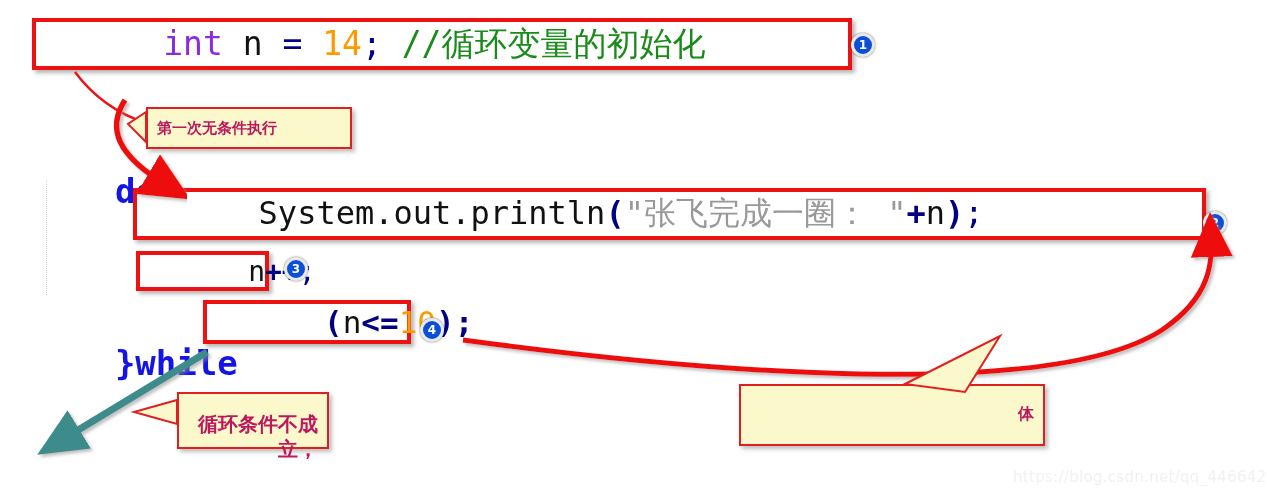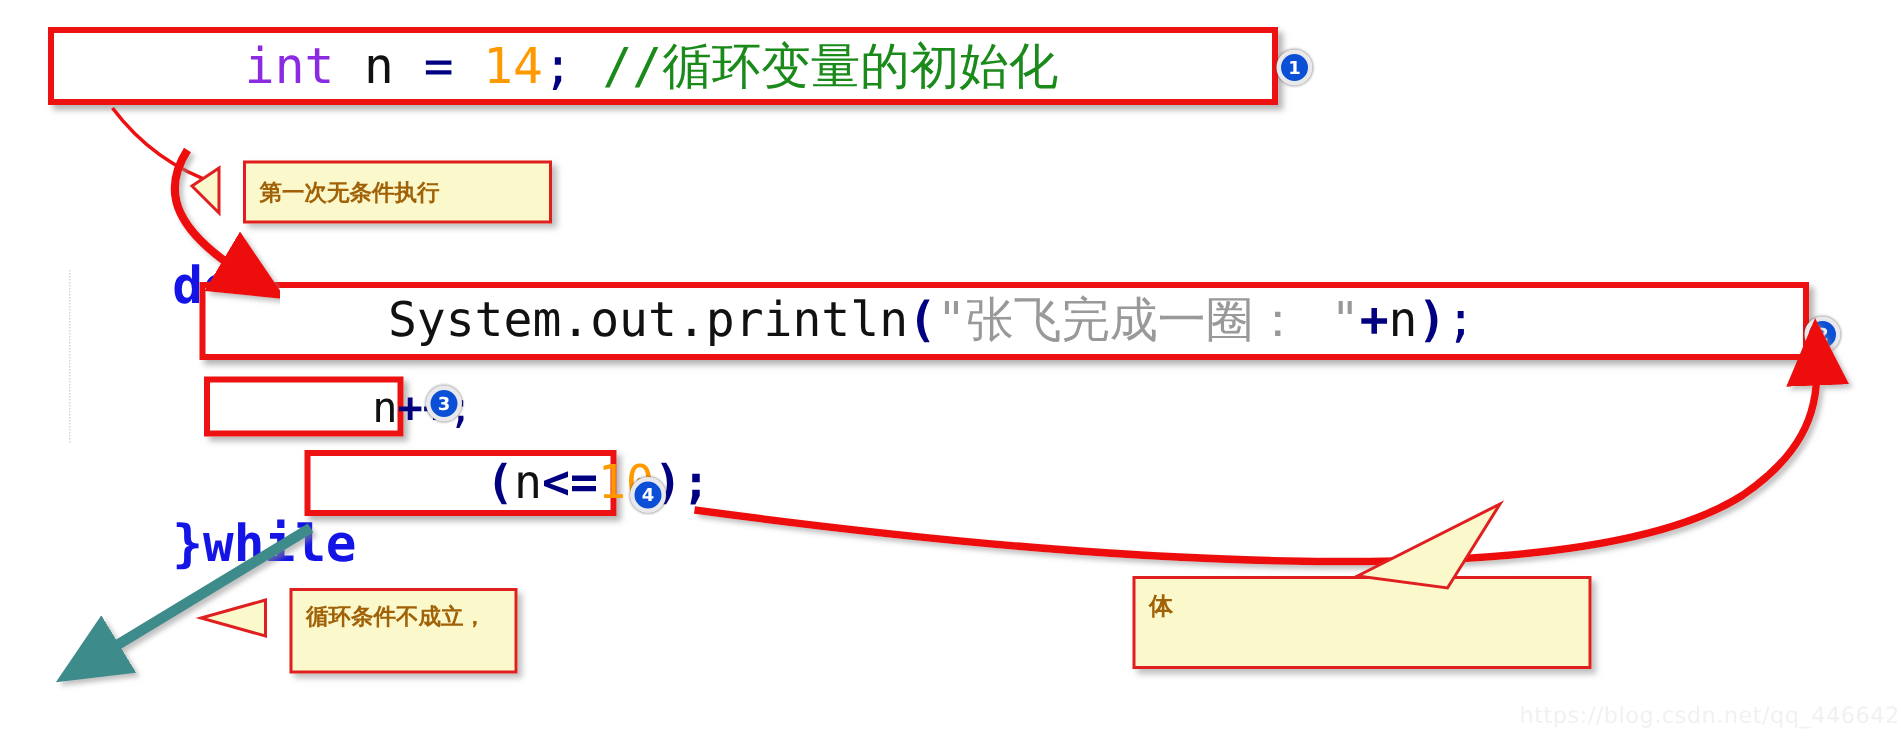--- a/index.html
+++ b/index.html
@@ -3,21 +3,21 @@
 <meta charset="utf-8">
 <style>
   html,body{margin:0;padding:0;}
   body{
     width:1267px;height:500px;
     background:#ffffff;
     font-family:"Liberation Sans", sans-serif;
     overflow:hidden;
     position:relative;
   }
-  #stage{position:absolute;left:0;top:0;width:1267px;height:500px;}
+  #stage{position:absolute;left:0;top:0;width:1267px;height:500px;text-align:right;}
 
   
   .codebox{
     position:absolute;
     border:4px solid #ee1111;
     background:#ffffff;
     box-shadow:3px 3px 4px rgba(120,120,120,.55);
     box-sizing:border-box;
     white-space:nowrap;
     font-family:"DejaVu Sans Mono","Liberation Mono",monospace;
@@ -60,24 +60,23 @@
 
   
   .note{
     position:absolute;
     background:#fbf8cc;
     border:2px solid #e02020;
     box-shadow:3px 3px 4px rgba(140,140,140,.55);
     box-sizing:border-box;
     font-family:"DejaVu Sans","Liberation Sans",sans-serif;
     font-weight:bold;
-    color:#a16207;
-    padding:8px 9px;
+    color:#be185d;
+    padding:18px 9px;
     line-height:1.25;
-    margin-left:16px;
   }
 
   
   .indent-guide{
     position:absolute;
     border-left:1px dotted #d4d4d4;
   }
 
   
   .watermark{
@@ -137,21 +136,21 @@
   </div>
   <div class="codebox" style="left:203px;top:300px;width:208px;height:44px;padding:0 5px;">
     <span class="code" style="font-size:31px;">
       <span class="t-punc" style="font-weight:bold;">(</span><span class="t-plain">n</span><span class="t-op" style="font-weight:bold;">&lt;=</span><span class="t-num">10</span><span class="t-punc" style="font-weight:bold;">)</span><span class="t-punc" style="font-weight:bold;">;</span>
     </span>
   </div>
   <div class="badge" style="left:420px;top:318px;">
     <span>4</span>
   </div>
 
-  <div class="note" style="left:177px;top:392px;width:152px;height:57px;font-size:15px;">
+  <div class="note" style="left:177px;top:392px;width:152px;height:57px;font-size:20px;">
     <div>循环条件不成立，</div>
   </div>
 
   <div class="note" style="left:739px;top:384px;width:306px;height:62px;font-size:16px;">
     <div>体</div>
   </div>
 
   <svg class="overlay" viewBox="0 0 1267 500">
     <defs>
       <marker id="redhead" markerWidth="9" markerHeight="9" refX="4.2" refY="4.2" orient="auto">

